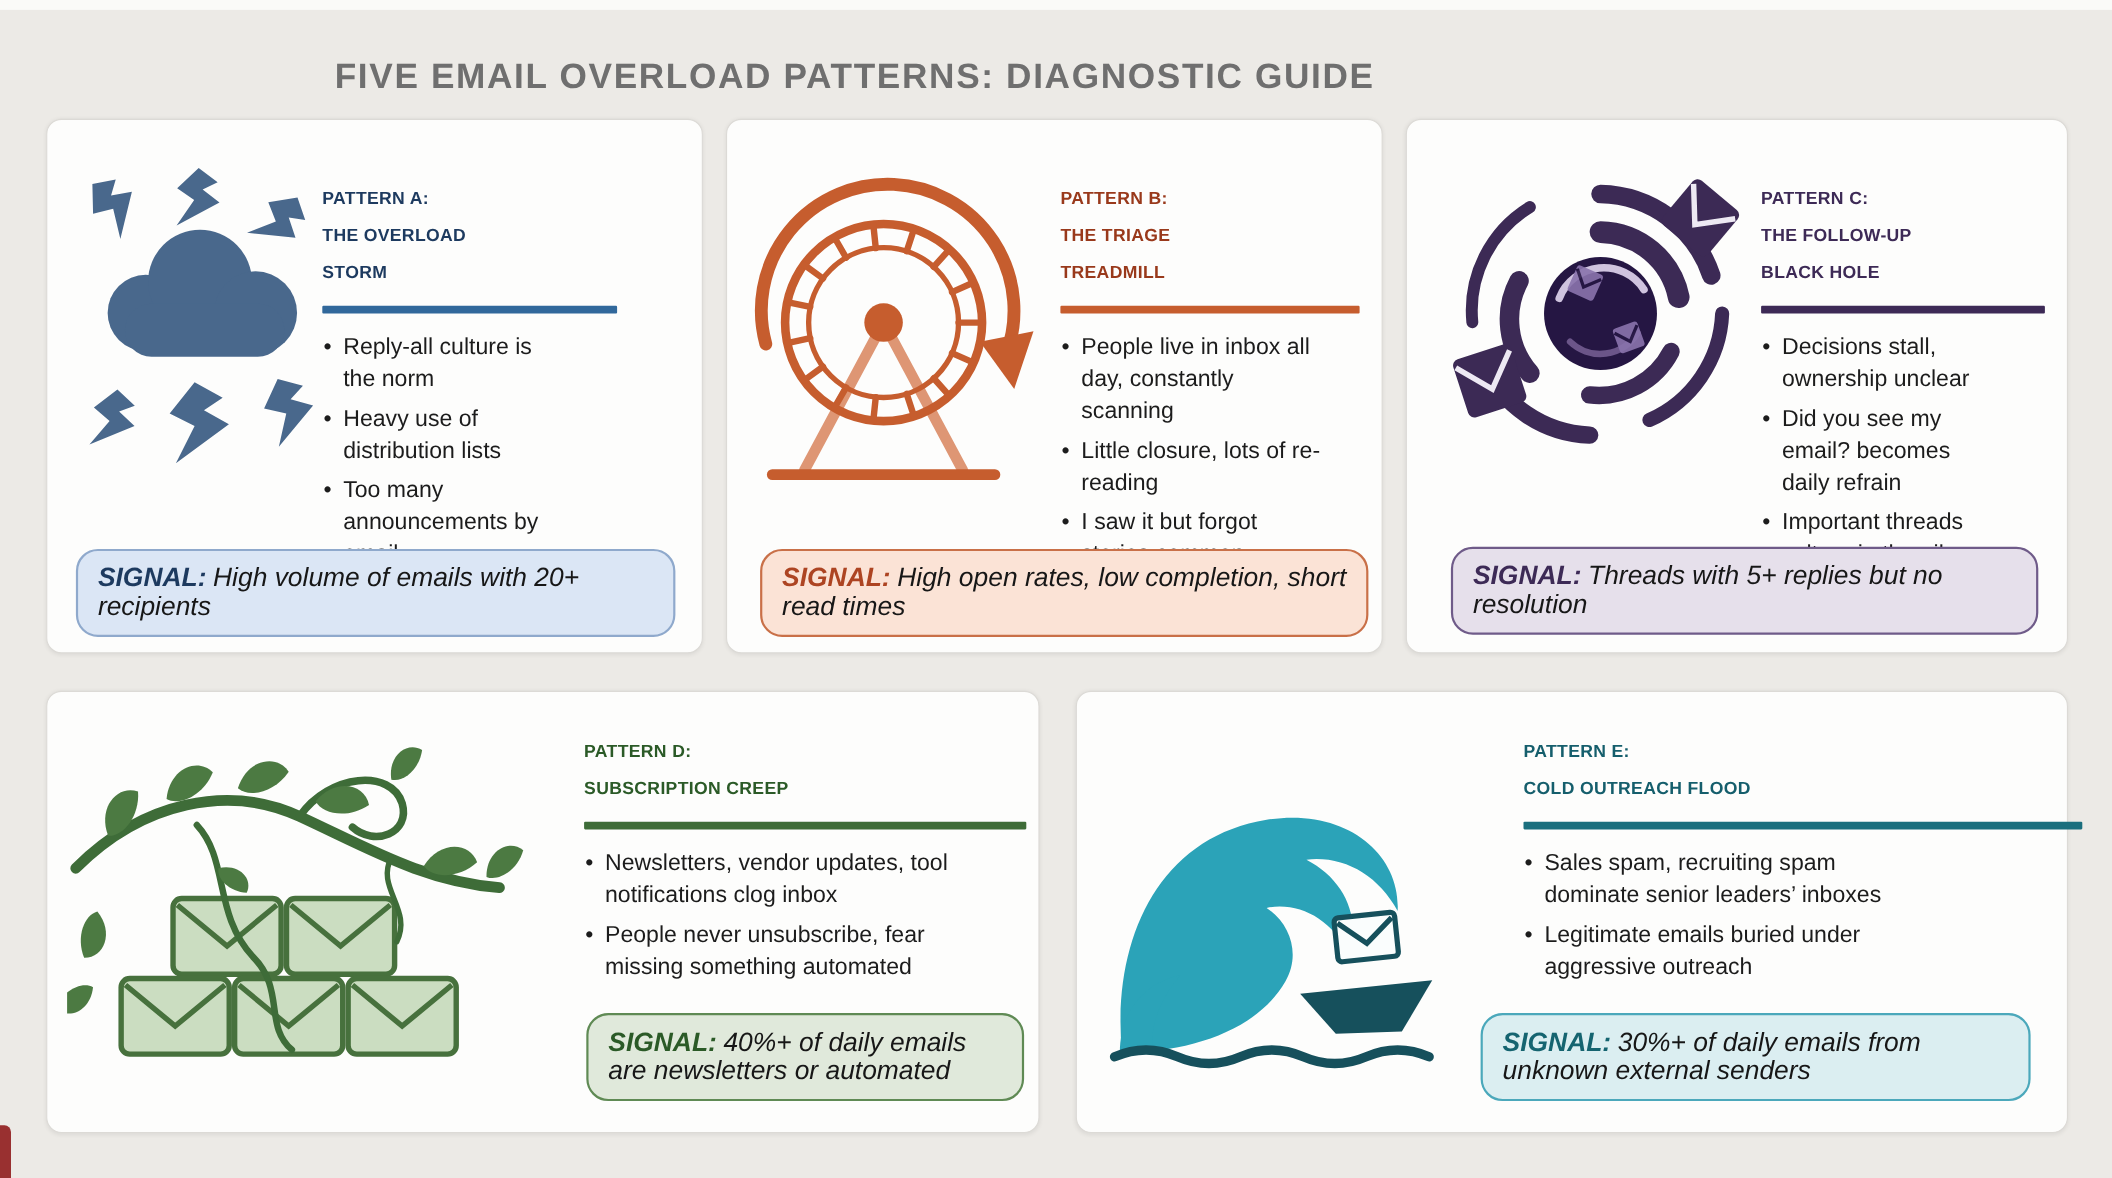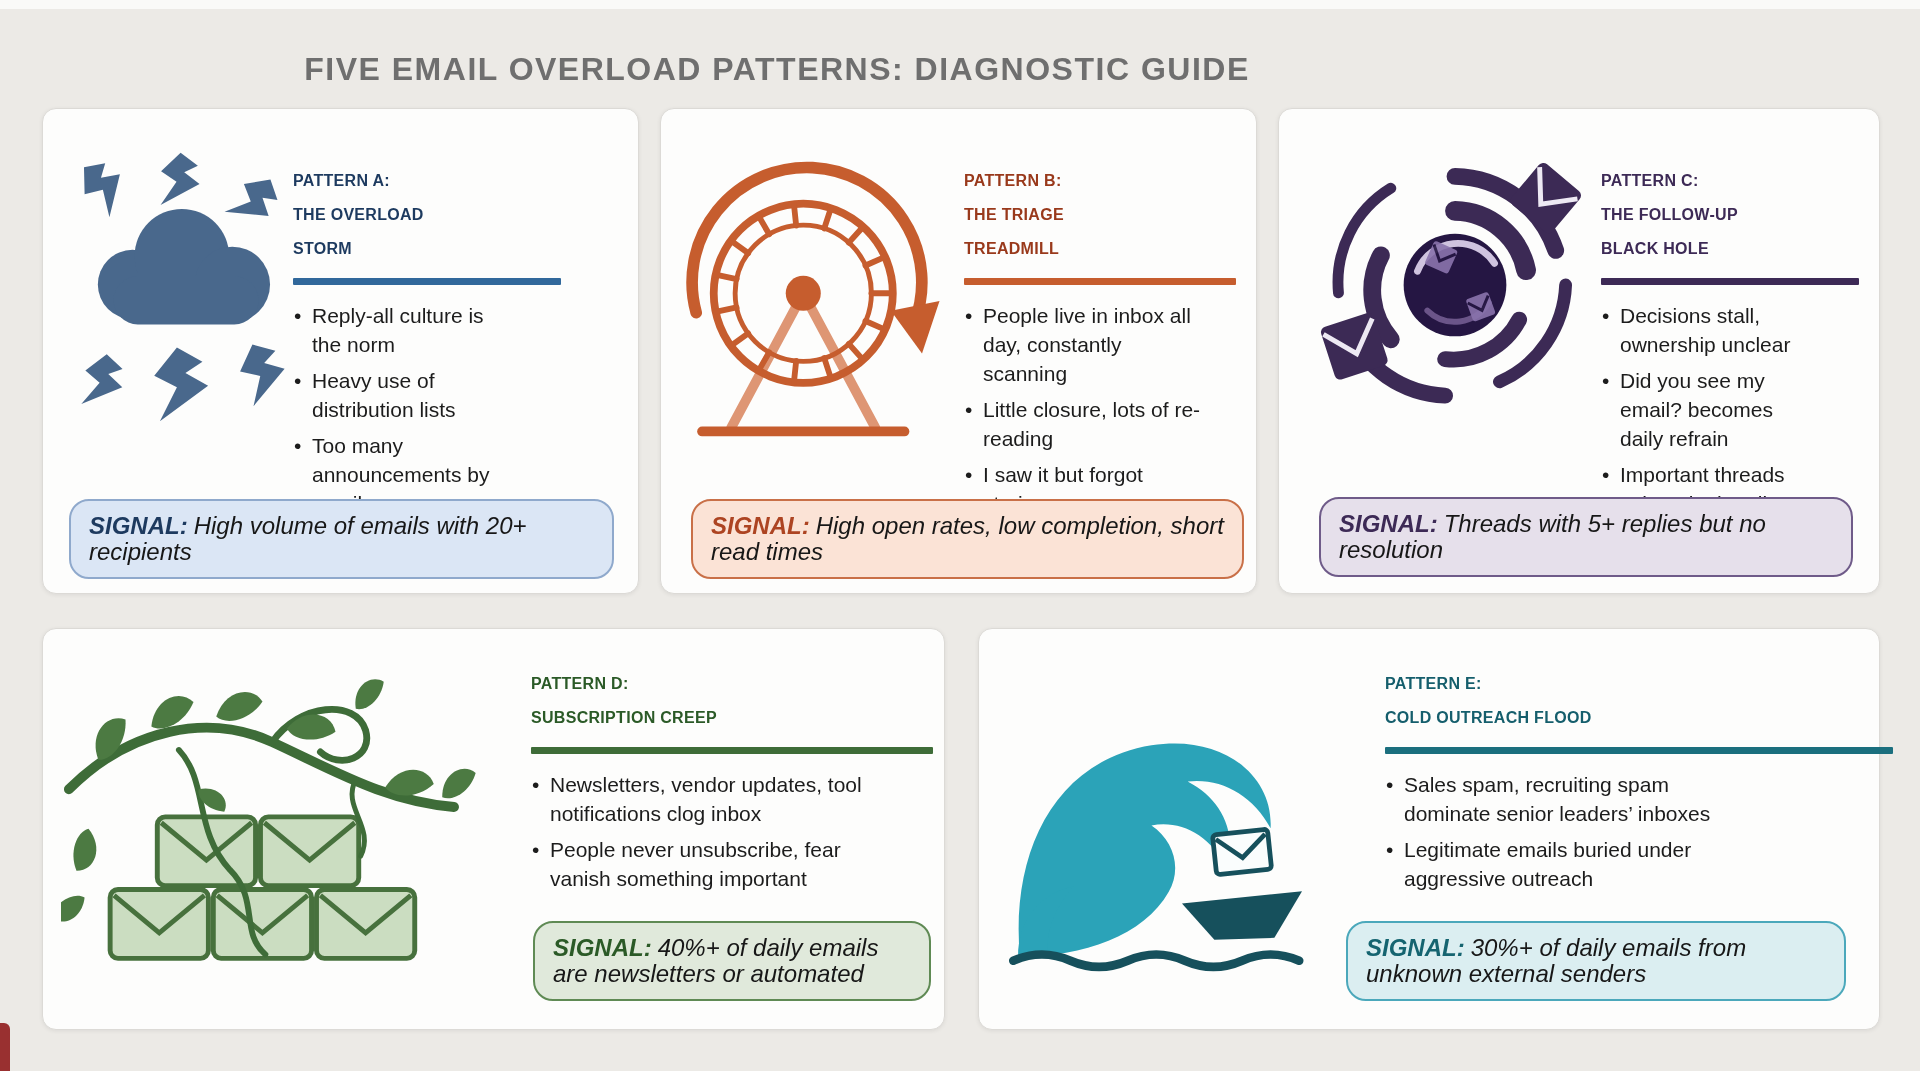--- a/index.html
+++ b/index.html
@@ -227,21 +227,21 @@
     </svg>
   </div>
   <div class="text-col" style="left:488px;top:38px;width:402px;">
     <h2 class="card-title">
       <span>PATTERN D:</span>
       <span>SUBSCRIPTION CREEP</span>
     </h2>
     <div class="title-bar"></div>
     <ul class="bullets" style="width:335px;">
       <li>Newsletters, vendor updates, tool notifications clog inbox</li>
-      <li>People never unsubscribe, fear vanish something important</li>
+      <li>People never unsubscribe, fear missing something automated</li>
     </ul>
   </div>
   <div class="signal" style="left:490px;width:398px;bottom:28px;">
     <span class="signal-label">SIGNAL:</span><span class="signal-text">40%+ of daily emails are newsletters or automated</span>
   </div>
 </section>
 
 <section class="card" style="left: 978px; top: 628px; width: 900px; height: 400px; --heading: #155E6C; --bar: #1B6F7E; --icon: #2BA3B8; --signal-bg: #DBEEF1; --signal-border: #4BA8BB; --signal-label: #156470;">
   <div class="icon-wrap" style="left:20px;top:36px;width:324px;height:336px;">
     <svg viewBox="0 0 340 340">

